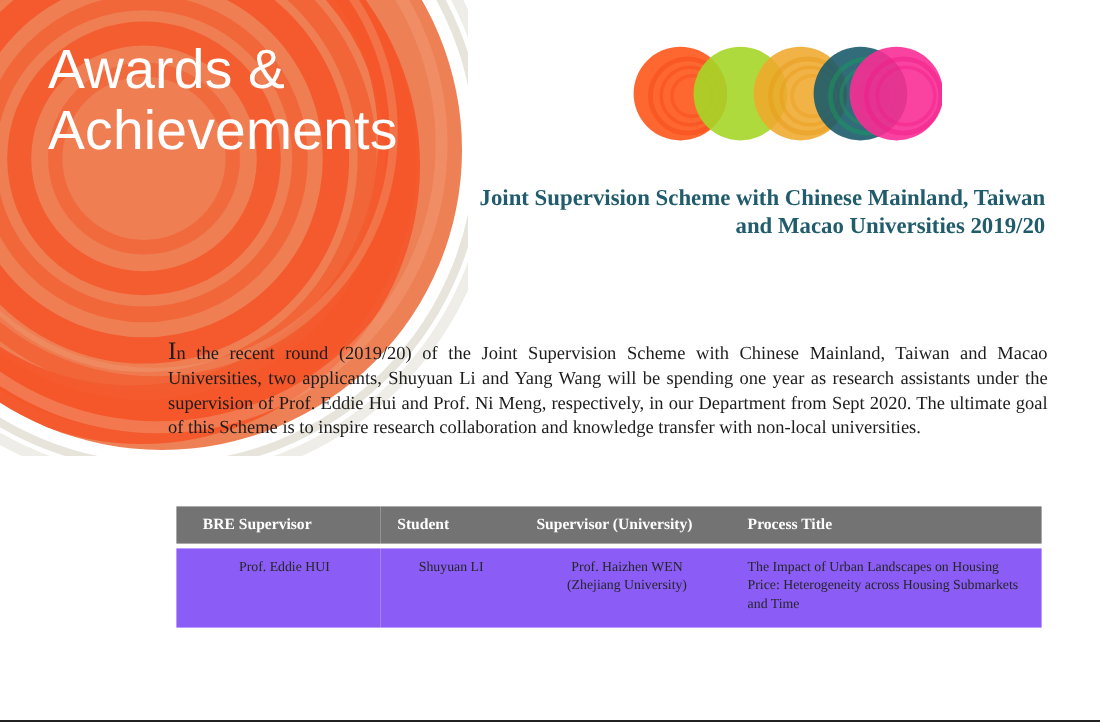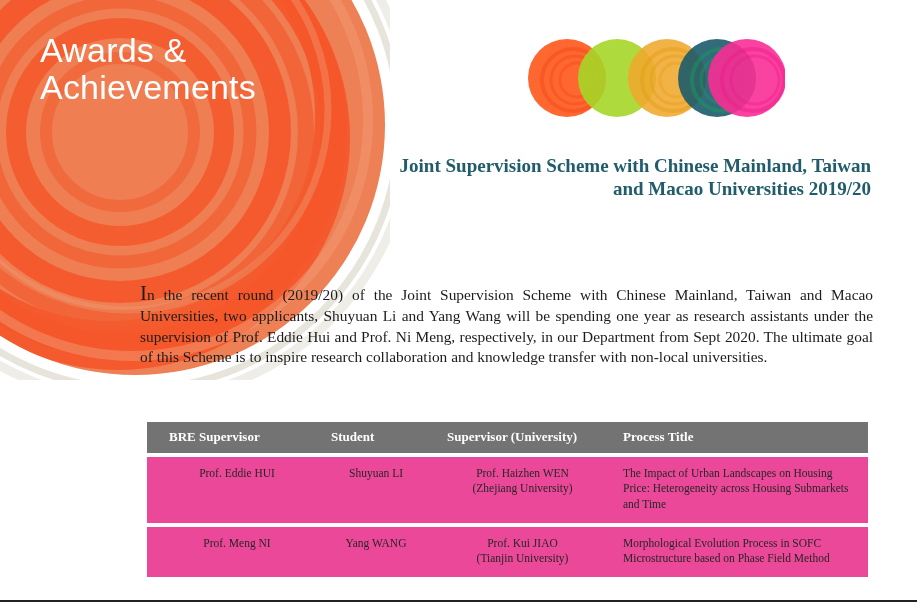--- a/index.html
+++ b/index.html
@@ -27,21 +27,21 @@
 
   
   .banner-title {
     position: absolute;
     left: 40px;
     top: 32px;
     width: 360px;
     color: #ffffff;
     font-family: "Liberation Sans", sans-serif;
     font-weight: 300;
-    font-size: 34px;
+    font-size: 46px;
     line-height: 1.1;
     letter-spacing: 0.2px;
     white-space: pre-line;
   }
 
   
   .brand-logo {
     position: absolute;
     left: 525px;
     top: 36px;
@@ -93,21 +93,21 @@
   .records-table thead th {
     background: #737373;
     color: #ffffff;
     font-weight: bold;
     font-size: 13px;
     text-align: left;
     padding: 7px 0 8px 0;
     vertical-align: middle;
   }
   .records-table tbody td {
-    background: #ec4899;
+    background: #8b5cf6;
     color: #262626;
     padding: 9px 0 11px 0;
     vertical-align: top;
     line-height: 1.33;
   }
   .col-sup    { width: 170px; }
   .col-stu    { width: 118px; }
   .col-uni    { width: 175px; }
   .col-proj   { width: 258px; }
 
@@ -209,23 +209,14 @@
   <tbody>
     <tr>
       <td class="cell-center cell-sup">Prof. Eddie HUI</td>
       <td class="cell-center">Shuyuan LI</td>
       <td class="cell-center cell-uni">
         <span class="uni-line">Prof. Haizhen WEN</span>
         <span class="uni-line">(Zhejiang University)</span>
       </td>
       <td class="cell-left">The Impact of Urban Landscapes on Housing Price: Heterogeneity across Housing Submarkets and Time</td>
     </tr>
-    <tr>
-      <td class="cell-center cell-sup">Prof. Meng NI</td>
-      <td class="cell-center">Yang WANG</td>
-      <td class="cell-center cell-uni">
-        <span class="uni-line">Prof. Kui JIAO</span>
-        <span class="uni-line">(Tianjin University)</span>
-      </td>
-      <td class="cell-left">Morphological Evolution Process in SOFC Microstructure based on Phase Field Method</td>
-    </tr>
   </tbody>
 </table>
 
 </body></html>

